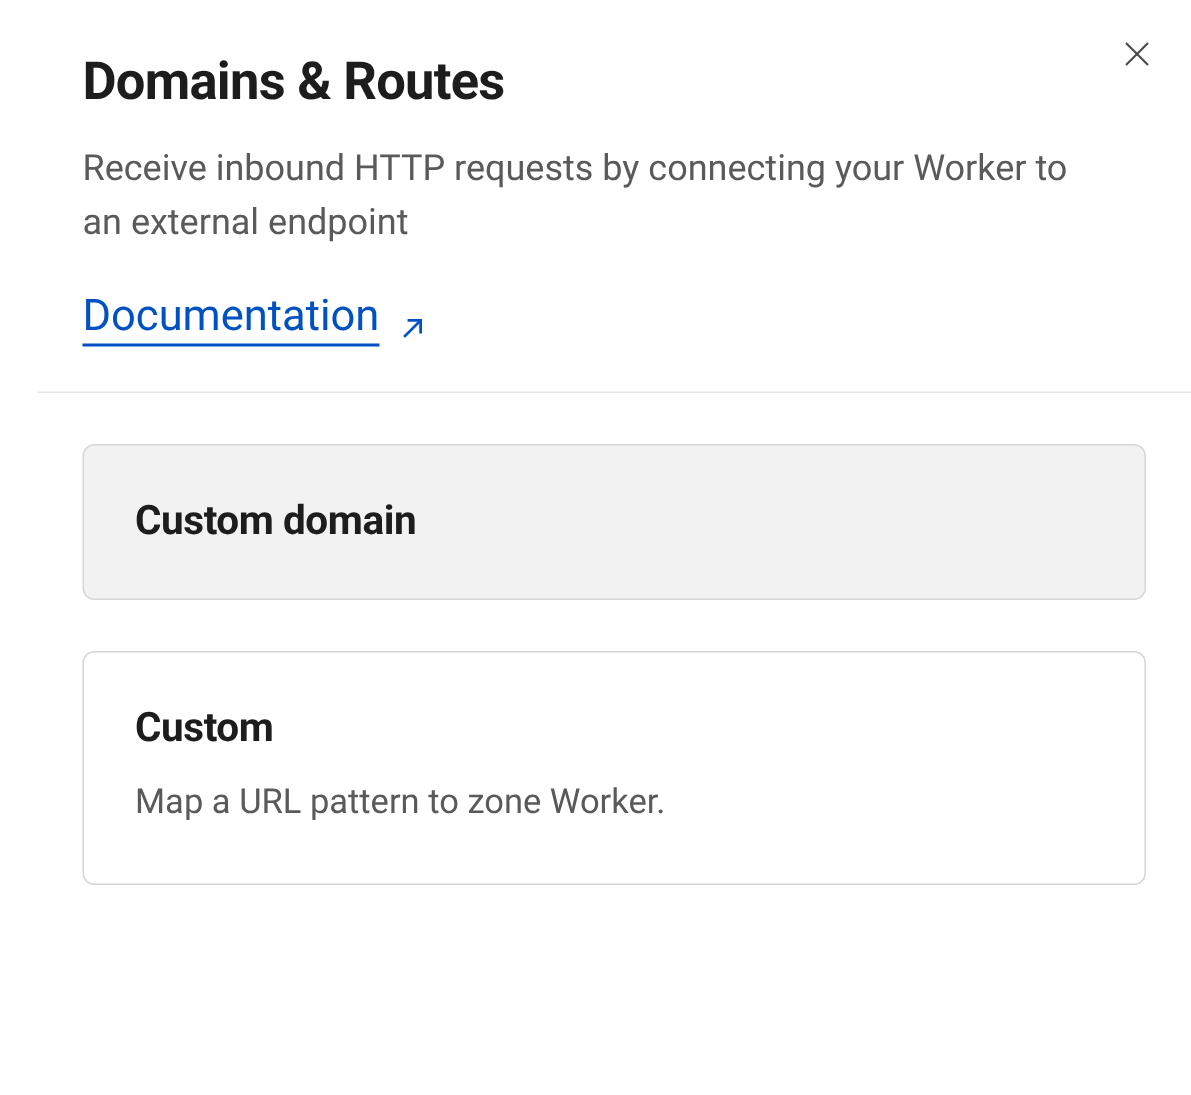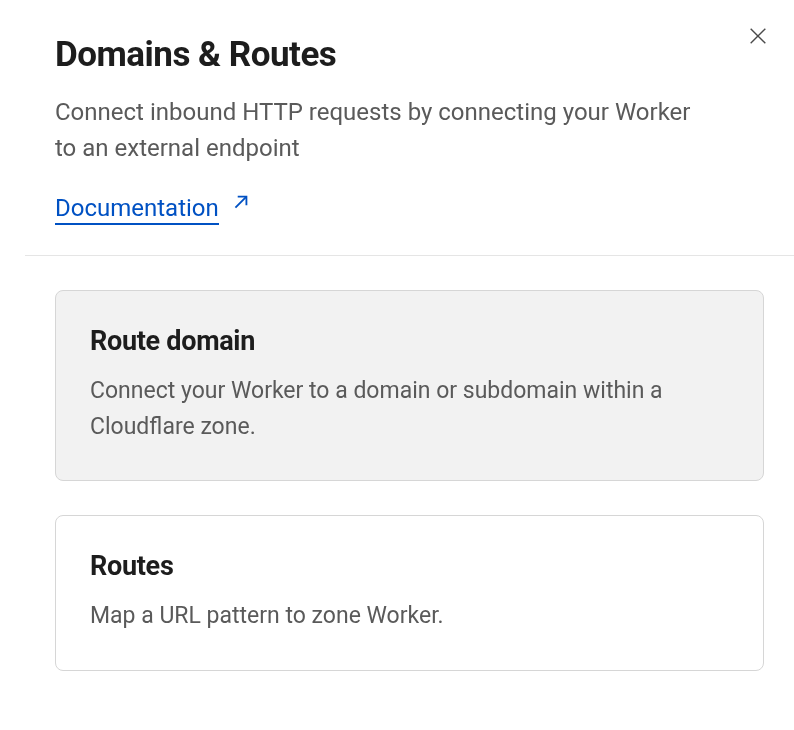--- a/index.html
+++ b/index.html
@@ -55,23 +55,23 @@
     .subtitle {
       margin-top: 18px;
       font-size: 24px;
       font-weight: 400;
       color: #5a5a5a;
       line-height: 1.5;
       max-width: 660px;
     }
     .doc-link {
       display: inline-flex;
-      align-items: flex-start;
+      align-items: flex-end;
       margin-top: 28px;
-      font-size: 24px;
+      font-size: 29px;
       font-weight: 400;
       color: #0051c3;
       text-decoration: none;
       gap: 10px;
     }
     .doc-link span.doc-text {
       border-bottom: 2px solid #0051c3;
       padding-bottom: 1px;
     }
     .doc-link svg {
@@ -120,38 +120,37 @@
 
   <div class="header">
     <button class="close-btn" aria-label="Close">
       <svg viewBox="0 0 24 24">
         <line x1="4" y1="4" x2="20" y2="20"></line>
         <line x1="20" y1="4" x2="4" y2="20"></line>
       </svg>
     </button>
 
     <h1 class="title">Domains &amp; Routes</h1>
-    <p class="subtitle">Connect inbound HTTP requests by connecting your Worker to an external endpoint</p>
+    <p class="subtitle">Receive inbound HTTP requests by connecting your Worker to an external endpoint</p>
 
     <a href="#" class="doc-link">
       <span class="doc-text">Documentation</span>
       <svg viewBox="0 0 24 24">
         <path d="M9.5 5 H19 V14.5"></path>
         <path d="M19 5 L7 17"></path>
       </svg>
     </a>
   </div>
 
   <div class="options">
 
     <div class="option-card selected">
-      <h2 class="option-title">Route domain</h2>
-      <p class="option-desc">Connect your Worker to a domain or subdomain within a Cloudflare zone.</p>
+      <h2 class="option-title">Custom domain</h2>
     </div>
 
     <div class="option-card">
-      <h2 class="option-title">Routes</h2>
+      <h2 class="option-title">Custom</h2>
       <p class="option-desc">Map a URL pattern to zone Worker.</p>
     </div>
 
   </div>
 
 </div>
 
 </body></html>

